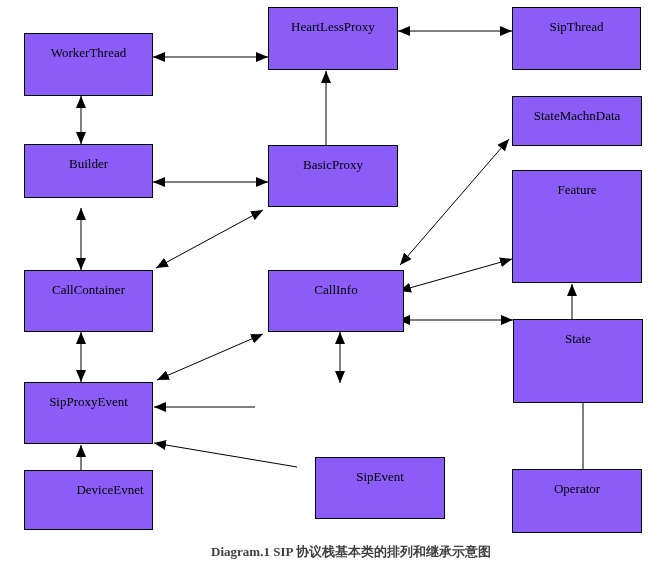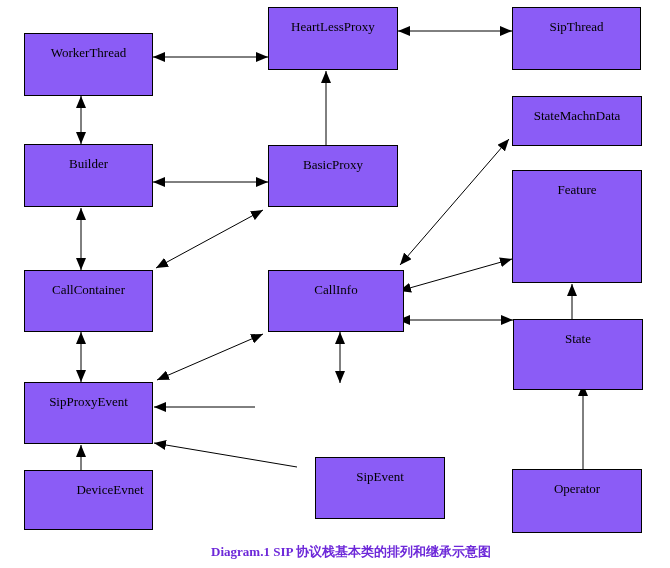--- a/index.html
+++ b/index.html
@@ -41,21 +41,21 @@
   .caption {
     position: absolute;
     left: 0;
     top: 543px;
     width: 100%;
     box-sizing: border-box;
     padding-left: 32px;
     text-align: center;
     font-size: 13px;
     font-weight: bold;
-    color: #6d28d9;
+    color: #404040;
   }
 </style>
 </head>
 <body>
 
 <div class="stage">
 
   <svg id="edges-layer" width="670" height="568" viewBox="0 0 670 568" xmlns="http://www.w3.org/2000/svg">
     <defs>
       <marker id="arrow-end" markerWidth="12" markerHeight="10" refX="12" refY="5" orient="auto" markerUnits="userSpaceOnUse">
@@ -90,36 +90,36 @@
   </div>
   <div class="node" style="left: 268px; top: 7px; width: 130px; height: 63px;">
     <span class="node-label">HeartLessProxy</span>
   </div>
   <div class="node" style="left: 512px; top: 7px; width: 129px; height: 63px;">
     <span class="node-label">SipThread</span>
   </div>
   <div class="node" style="left: 512px; top: 96px; width: 130px; height: 50px;">
     <span class="node-label">StateMachnData</span>
   </div>
-  <div class="node" style="left: 24px; top: 144px; width: 129px; height: 63px;">
+  <div class="node" style="left: 24px; top: 144px; width: 129px; height: 54px;">
     <span class="node-label">Builder</span>
   </div>
   <div class="node" style="left: 268px; top: 145px; width: 130px; height: 62px;">
     <span class="node-label">BasicProxy</span>
   </div>
   <div class="node" style="left: 512px; top: 170px; width: 130px; height: 113px;">
     <span class="node-label">Feature</span>
   </div>
   <div class="node" style="left: 24px; top: 270px; width: 129px; height: 62px;">
     <span class="node-label">CallContainer</span>
   </div>
   <div class="node" style="left: 268px; top: 270px; width: 136px; height: 62px;">
     <span class="node-label">CallInfo</span>
   </div>
-  <div class="node" style="left: 513px; top: 319px; width: 130px; height: 71px;">
+  <div class="node" style="left: 513px; top: 319px; width: 130px; height: 84px;">
     <span class="node-label">State</span>
   </div>
   <div class="node" style="left: 24px; top: 382px; width: 129px; height: 62px;">
     <span class="node-label">SipProxyEvent</span>
   </div>
   <div class="node" style="left: 24px; top: 470px; width: 129px; height: 60px; padding-left: 43px;">
     <span class="node-label">DeviceEvnet</span>
   </div>
   <div class="node" style="left: 297px; top: 457px; width: 130px; height: 62px; margin-left: 18px;">
     <span class="node-label">SipEvent</span>

